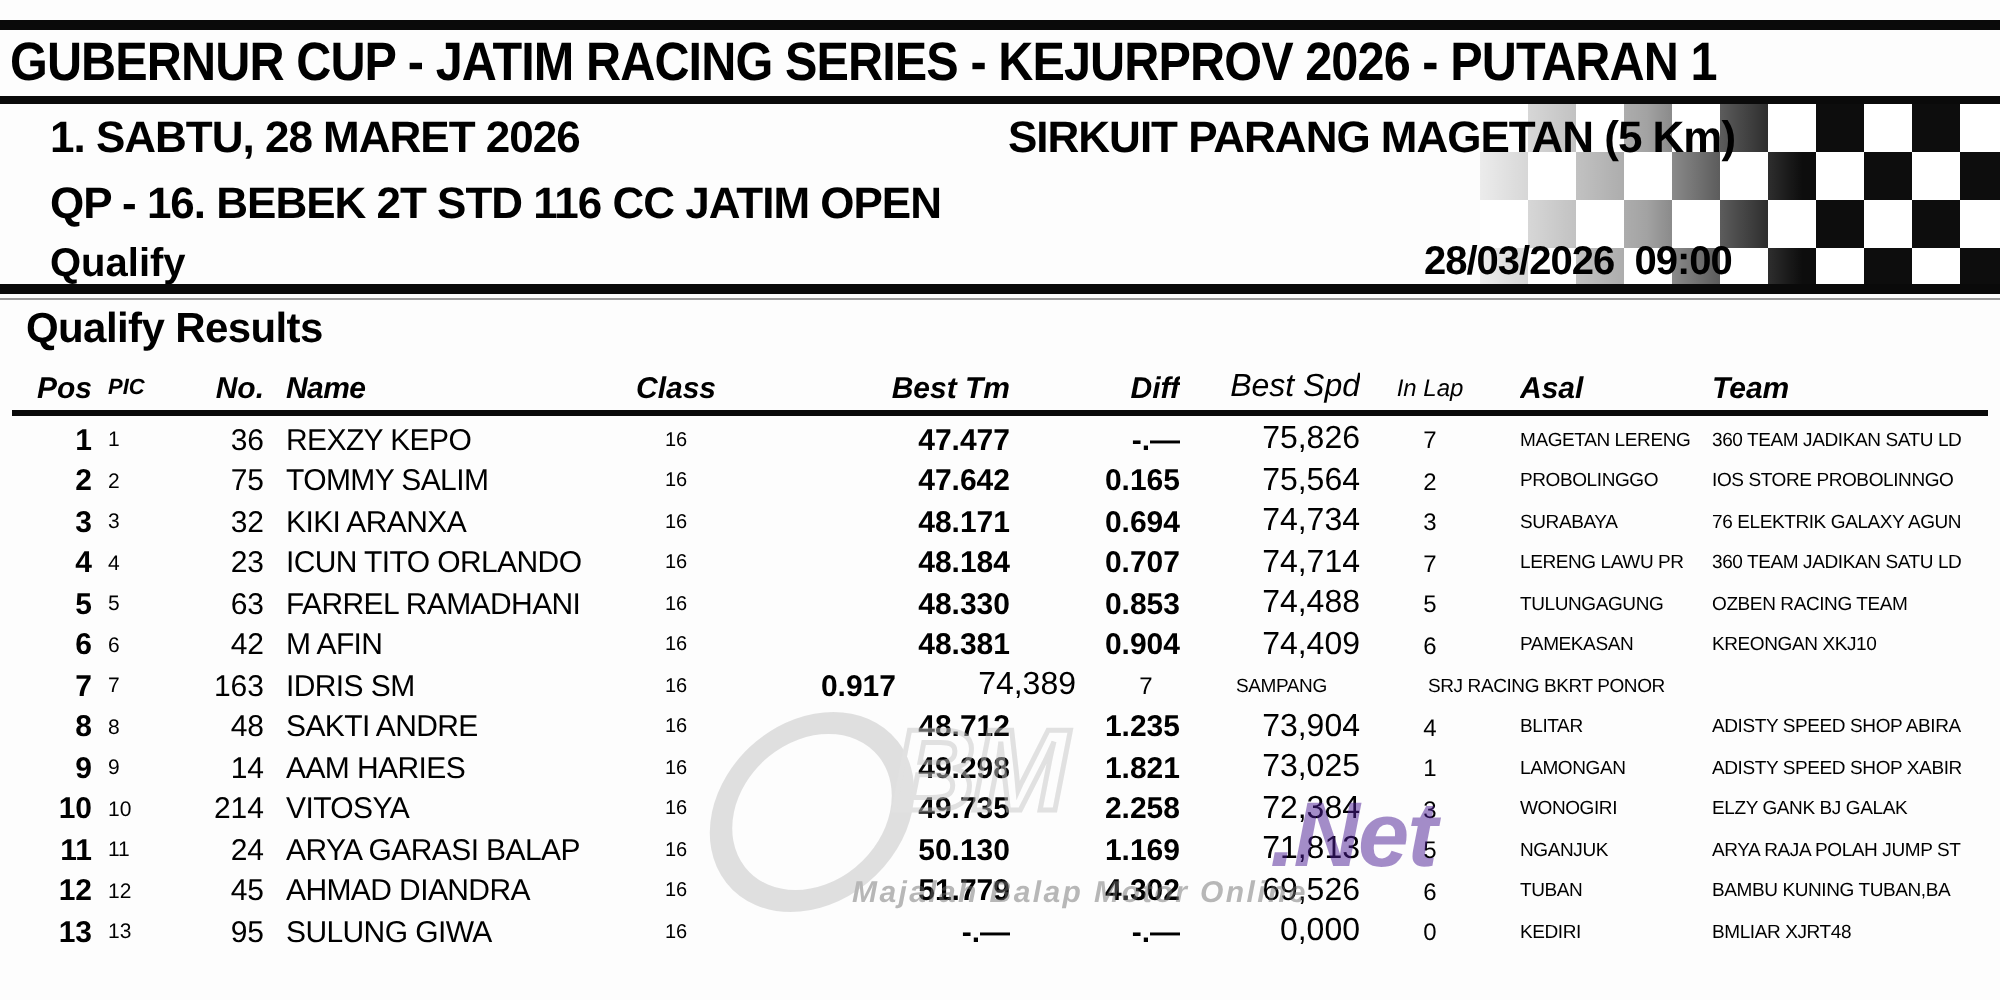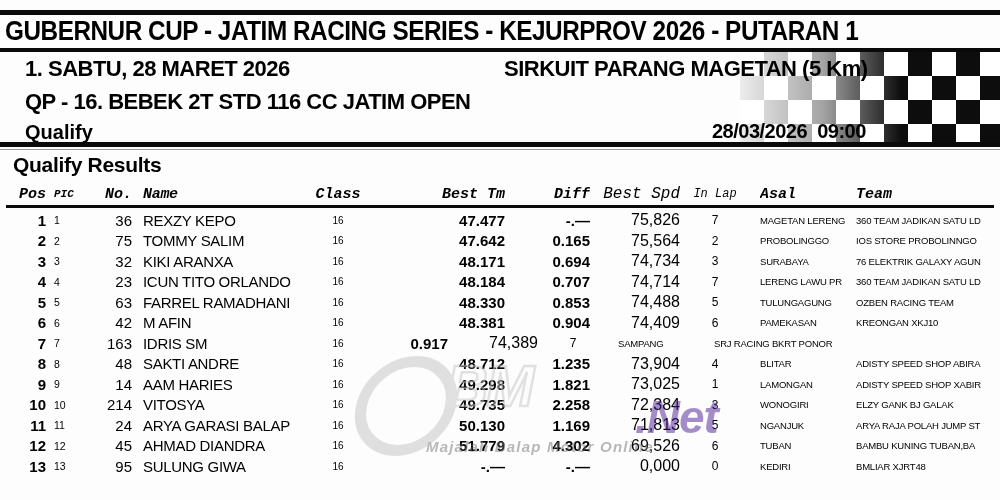--- a/index.html
+++ b/index.html
@@ -27,21 +27,21 @@
   
   .flag{
     left:740px;top:52px;width:260px;height:90px;z-index:1;
     background:
       linear-gradient(to right, rgba(255,255,255,0.92) 0%, rgba(255,255,255,0.62) 32%, rgba(255,255,255,0) 62%),
       repeating-conic-gradient(#0d0d0d 0% 25%, #ffffff 0% 50%);
     background-size:100% 100%, 48px 48px;
   }
   
   .results-title{left:13px;top:153px;font-size:21px;font-weight:bold;letter-spacing:-0.3px;}
-  .thead{left:0;top:184px;width:1000px;font-style:italic;font-weight:bold;font-size:15px;z-index:2;font-family:Liberation Mono, monospace;}
+  .thead{left:0;top:184px;width:1000px;font-style:italic;font-weight:bold;font-size:15px;z-index:2;}
   .thead-line{left:6px;top:205px;width:988px;height:3px;background:#0a0a0a;}
   .rows{left:0;top:210px;width:1000px;z-index:2;}
   .trow{display:flex;height:20.5px;align-items:center;}
   .thead .trow{height:20px;}
   
   .c{white-space:nowrap;overflow:hidden;}
   .c-pos {width:46px;text-align:right;font-weight:bold;font-size:15px;flex:none;}
   .c-pic {width:42px;margin-left:8px;font-size:10.5px;flex:none;}
   .c-no  {width:36px;text-align:right;font-size:15px;flex:none;}
   .c-name{width:170px;margin-left:11px;font-size:15px;letter-spacing:-0.3px;flex:none;}

